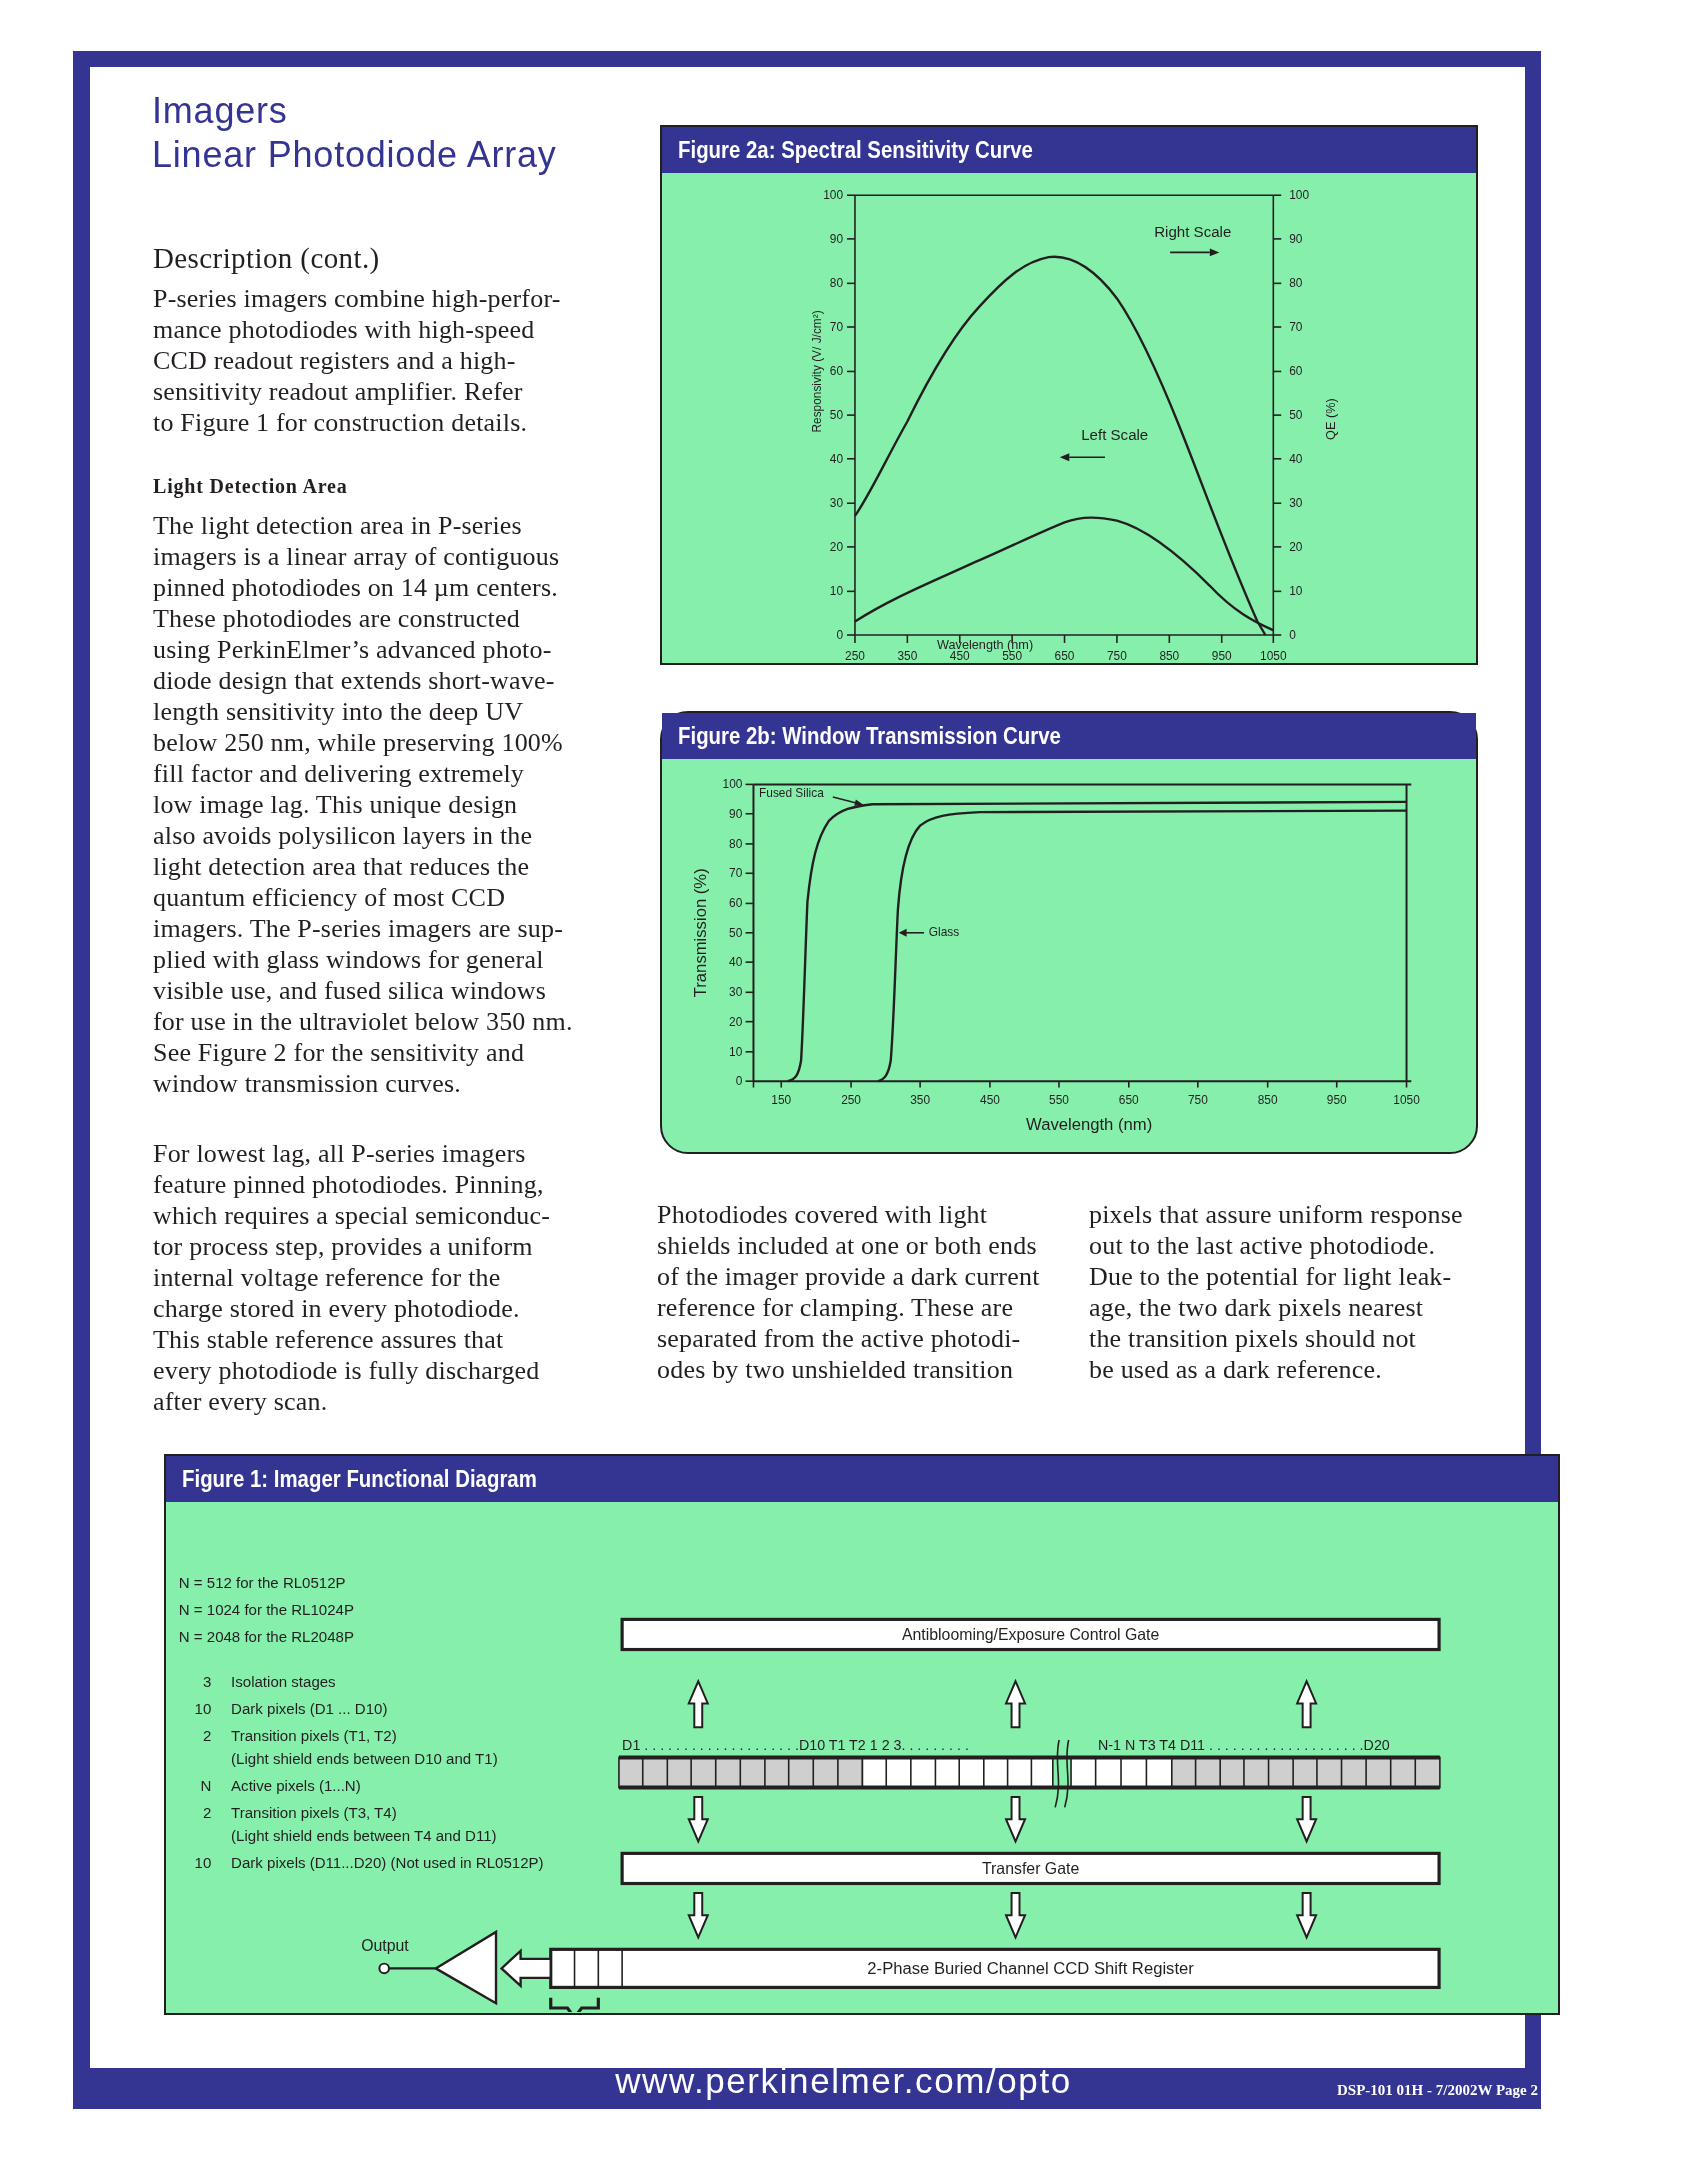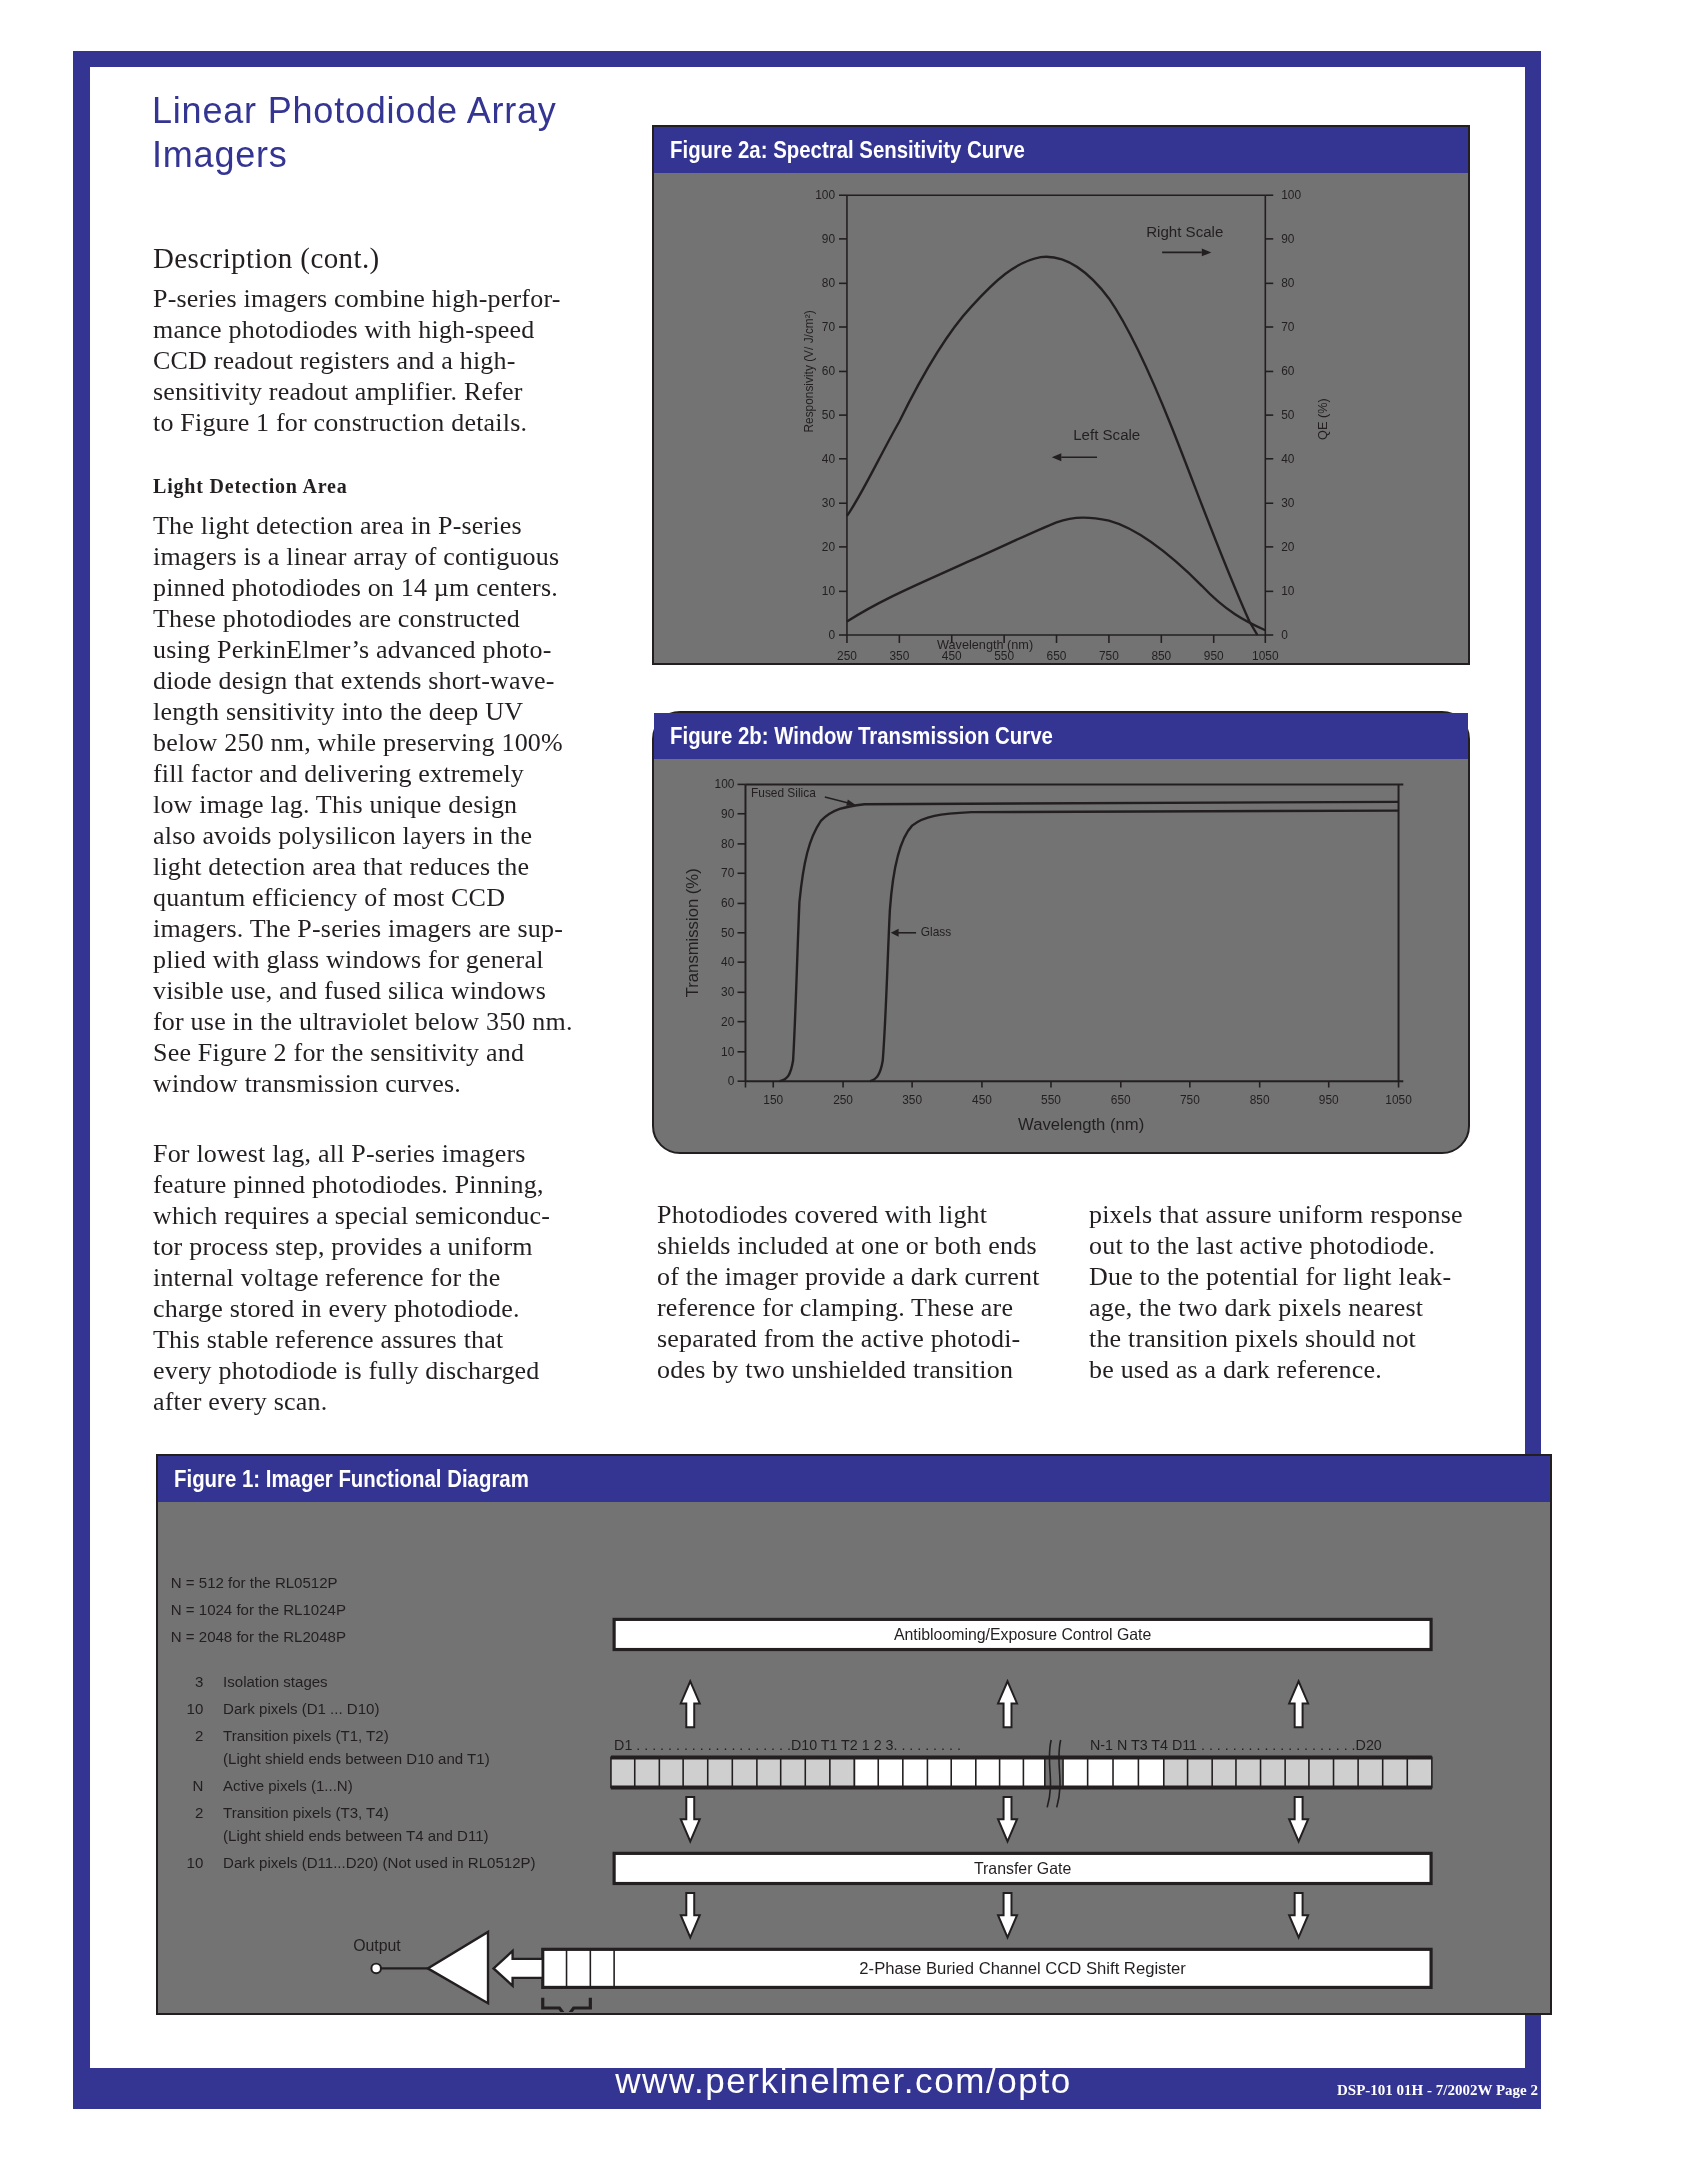--- a/index.html
+++ b/index.html
@@ -3,36 +3,36 @@
 <meta charset="utf-8">
 <style>
   html,body{margin:0;padding:0;background:#fff;}
   body{width:1687px;height:2183px;position:relative;overflow:hidden;font-family:"Liberation Serif",serif;color:#231f20;}
   .frame{position:absolute;left:73px;top:51px;width:1468px;height:2058px;background:#343593;}
   .inner{position:absolute;left:90px;top:67px;width:1435px;height:2001px;background:#fff;}
   .title{position:absolute;left:152px;top:89px;font-family:"Liberation Sans",sans-serif;font-size:36px;line-height:44px;color:#343593;letter-spacing:0.8px;}
   .h2{position:absolute;left:153px;top:242px;font-size:29px;font-weight:normal;letter-spacing:0.4px;}
   .h3{position:absolute;left:153px;top:475px;font-size:20px;font-weight:bold;letter-spacing:0.8px;}
   .para{position:absolute;font-size:26px;line-height:31px;white-space:pre-line;letter-spacing:0.2px;}
-  .fig{position:absolute;border:2.4px solid #231f20;background:#737373;box-sizing:border-box;}
+  .fig{position:absolute;border:2.4px solid #231f20;background:#86efac;box-sizing:border-box;margin-left:8px;}
   .fighead{background:#343593;color:#fff;font-family:"Liberation Sans",sans-serif;font-weight:bold;font-size:24px;height:46px;line-height:46px;padding-left:16px;transform-origin:left;}
   .fighead span{display:inline-block;transform:scaleX(0.85);transform-origin:left;}
   svg text{font-family:"Liberation Sans",sans-serif;fill:#231f20;}
   .footer-url{position:absolute;left:0;width:1687px;top:2061px;text-align:center;font-family:"Liberation Sans",sans-serif;font-weight:normal;font-size:35px;color:#fff;letter-spacing:1.6px;}
   .footer-code{position:absolute;right:149px;top:2082px;font-family:"Liberation Serif",serif;font-weight:bold;font-size:15px;color:#fff;}
 </style>
 </head>
 <body>
 
 <div class="frame"></div>
 <div class="inner"></div>
 
 <div class="title">
+  <div>Imagers</div>
   <div>Linear Photodiode Array</div>
-  <div>Imagers</div>
 </div>
 
 <div class="h2">Description (cont.)</div>
 <div class="para" style="left:153px;top:283px;">P-series imagers combine high-perfor-
 mance photodiodes with high-speed
 CCD readout registers and a high-
 sensitivity readout amplifier. Refer
 to Figure 1 for construction details.</div>
 <div class="h3">Light Detection Area</div>
 <div class="para" style="left:153px;top:510px;">The light detection area in P-series

